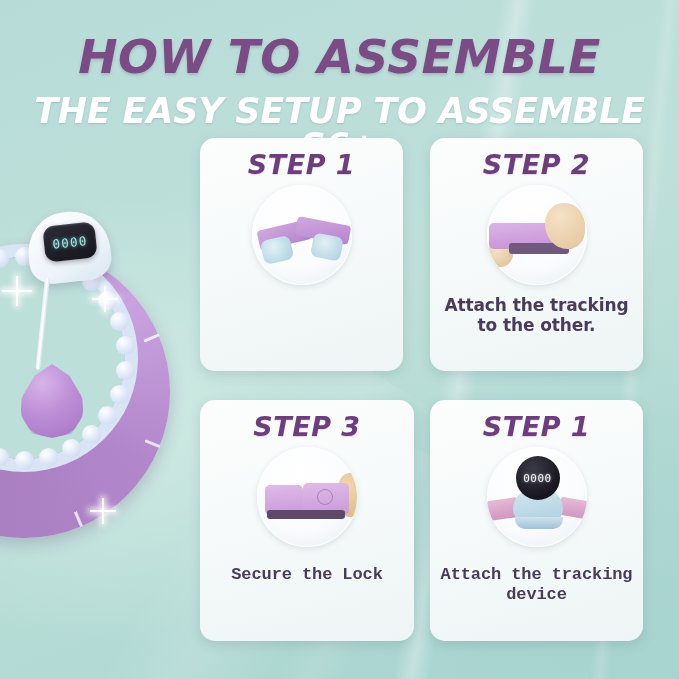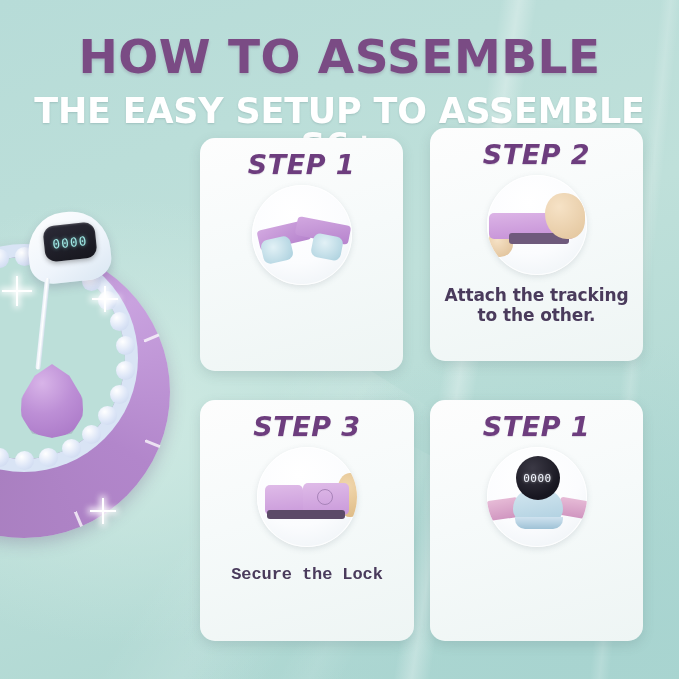--- a/index.html
+++ b/index.html
@@ -24,21 +24,21 @@
   .bg-sheen i {
     position:absolute; display:block;
     background:linear-gradient(90deg, rgba(255,255,255,0) 0%, rgba(255,255,255,.30) 50%, rgba(255,255,255,0) 100%);
   }
   .sh1 { width:36px; height:900px; left:452px; top:-140px; transform:rotate(9deg); }
   .sh2 { width:20px; height:900px; left:624px; top:-100px; transform:rotate(6deg); opacity:.55; }
   .sh3 { width:150px; height:560px; left:150px; top:330px; transform:rotate(32deg); opacity:.40; }
   .sh4 { width:60px; height:420px; left:300px; top:430px; transform:rotate(28deg); opacity:.30; }
 
   
-  .header { position:absolute; left:0; top:0; width:679px; text-align:center; }
+  .header { position:absolute; left:0; top:0; width:679px; text-align:center;font-style:italic; }
   .title {
     font-size:47px; line-height:1; font-weight:bold; letter-spacing:.5px;
     color:#7a4b84; margin-top:33px;
     font-family:"DejaVu Sans", sans-serif;
     text-shadow:0 2px 3px rgba(90,60,100,.22);
   }
   .subtitle {
     font-size:35px; line-height:1; font-weight:bold; letter-spacing:-0.2px;
     color:#ffffff; margin-top:14px;
     font-family:"DejaVu Sans", sans-serif;
@@ -118,21 +118,21 @@
 
   
   .card {
     position:absolute;
     background:linear-gradient(165deg, #fdfdfd 0%, #f6fafa 45%, #eef5f4 100%);
     border-radius:15px;
     box-shadow:0 4px 12px rgba(70,95,100,.17);
     display:flex; flex-direction:column; align-items:center;
   }
   .card-1 { left:200px; top:138px; width:203px; height:233px; }
-  .card-2 { left:430px; top:128px; width:213px; height:233px; }
+  .card-2 { left:430px; top:138px; width:213px; height:233px; }
   .card-3 { left:200px; top:400px; width:214px; height:241px; }
   .card-4 { left:430px; top:400px; width:213px; height:241px; }
 
   .step-title {
     font-family:"DejaVu Sans", sans-serif;
     font-weight:bold; font-style:italic; font-size:27px; line-height:1;
     color:#6d3d7e; letter-spacing:.5px; margin-top:13px;
     text-shadow:0 1px 1px rgba(90,60,100,.18);
   }
   .photo {
@@ -276,13 +276,14 @@
   <div class="step-title">STEP 1</div>
   <div class="photo">
     <span class="seg p4-left"></span>
     <span class="seg p4-right"></span>
     <span class="seg p4-pod"></span>
     <span class="seg p4-feet"></span>
     <span class="seg p4-screen">
       <span class="p4-digits">0000</span>
     </span>
   </div>
+  <div class="caption">Attach the tracking device</div>
 </div>
 
 </body></html>

